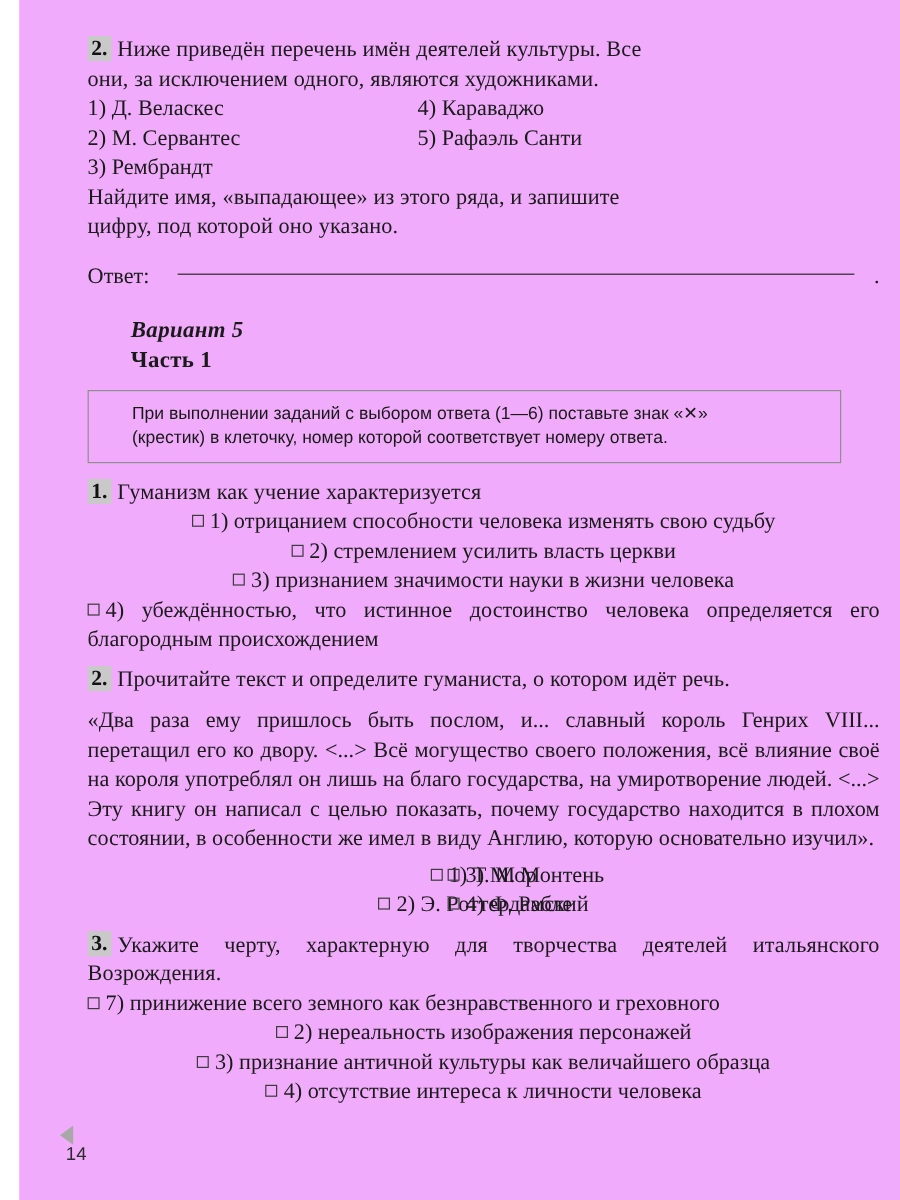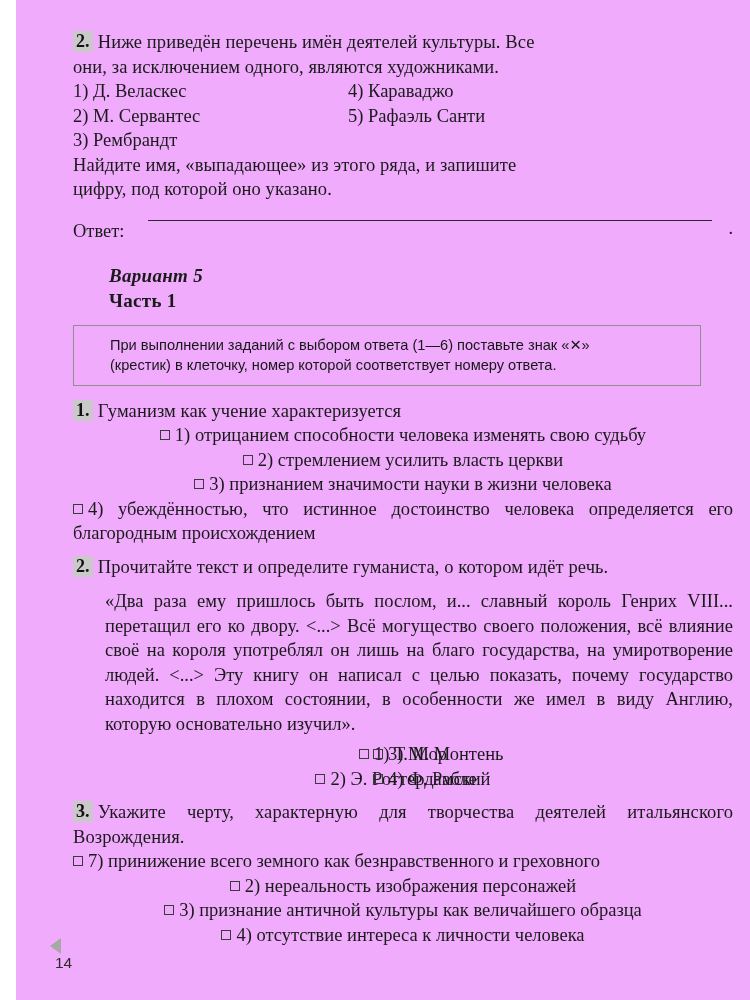--- a/index.html
+++ b/index.html
@@ -63,21 +63,21 @@
   .opt-col2 {
     position: absolute;
     left: 275px;
   }
   .opt-col2.r1 { top: 0px; }
   .opt-col2.r2 { top: 24.5px; }
 
   
   .answer-line {
     display: flex;
-    align-items: flex-start;
+    align-items: center;
     margin-top: 17px;
     font-size: 18.5px;
     line-height: 24px;
     gap: 13px;
   }
   .answer-label { white-space: nowrap; }
   .answer-rule {
     flex: 1 1 auto;
     border-bottom: 1.6px solid #2a2a2a;
     margin: 0 3px 6px 10px;
@@ -142,21 +142,20 @@
     left: 300px;
   }
   .cb-col2.r1 { top: 0px; }
   .cb-col2.r2 { top: 24.5px; }
 
   .quote {
     margin-top: 10px;
     font-size: 18.5px;
     line-height: 24.5px;
     text-align: justify;
-    margin-left: 32px;
   }
 
   .spacer-sm { height: 9px; }
   .spacer-md { height: 13px; }
 
   
   .footer {
     position: absolute;
     left: 34px;
     top: 938px;

